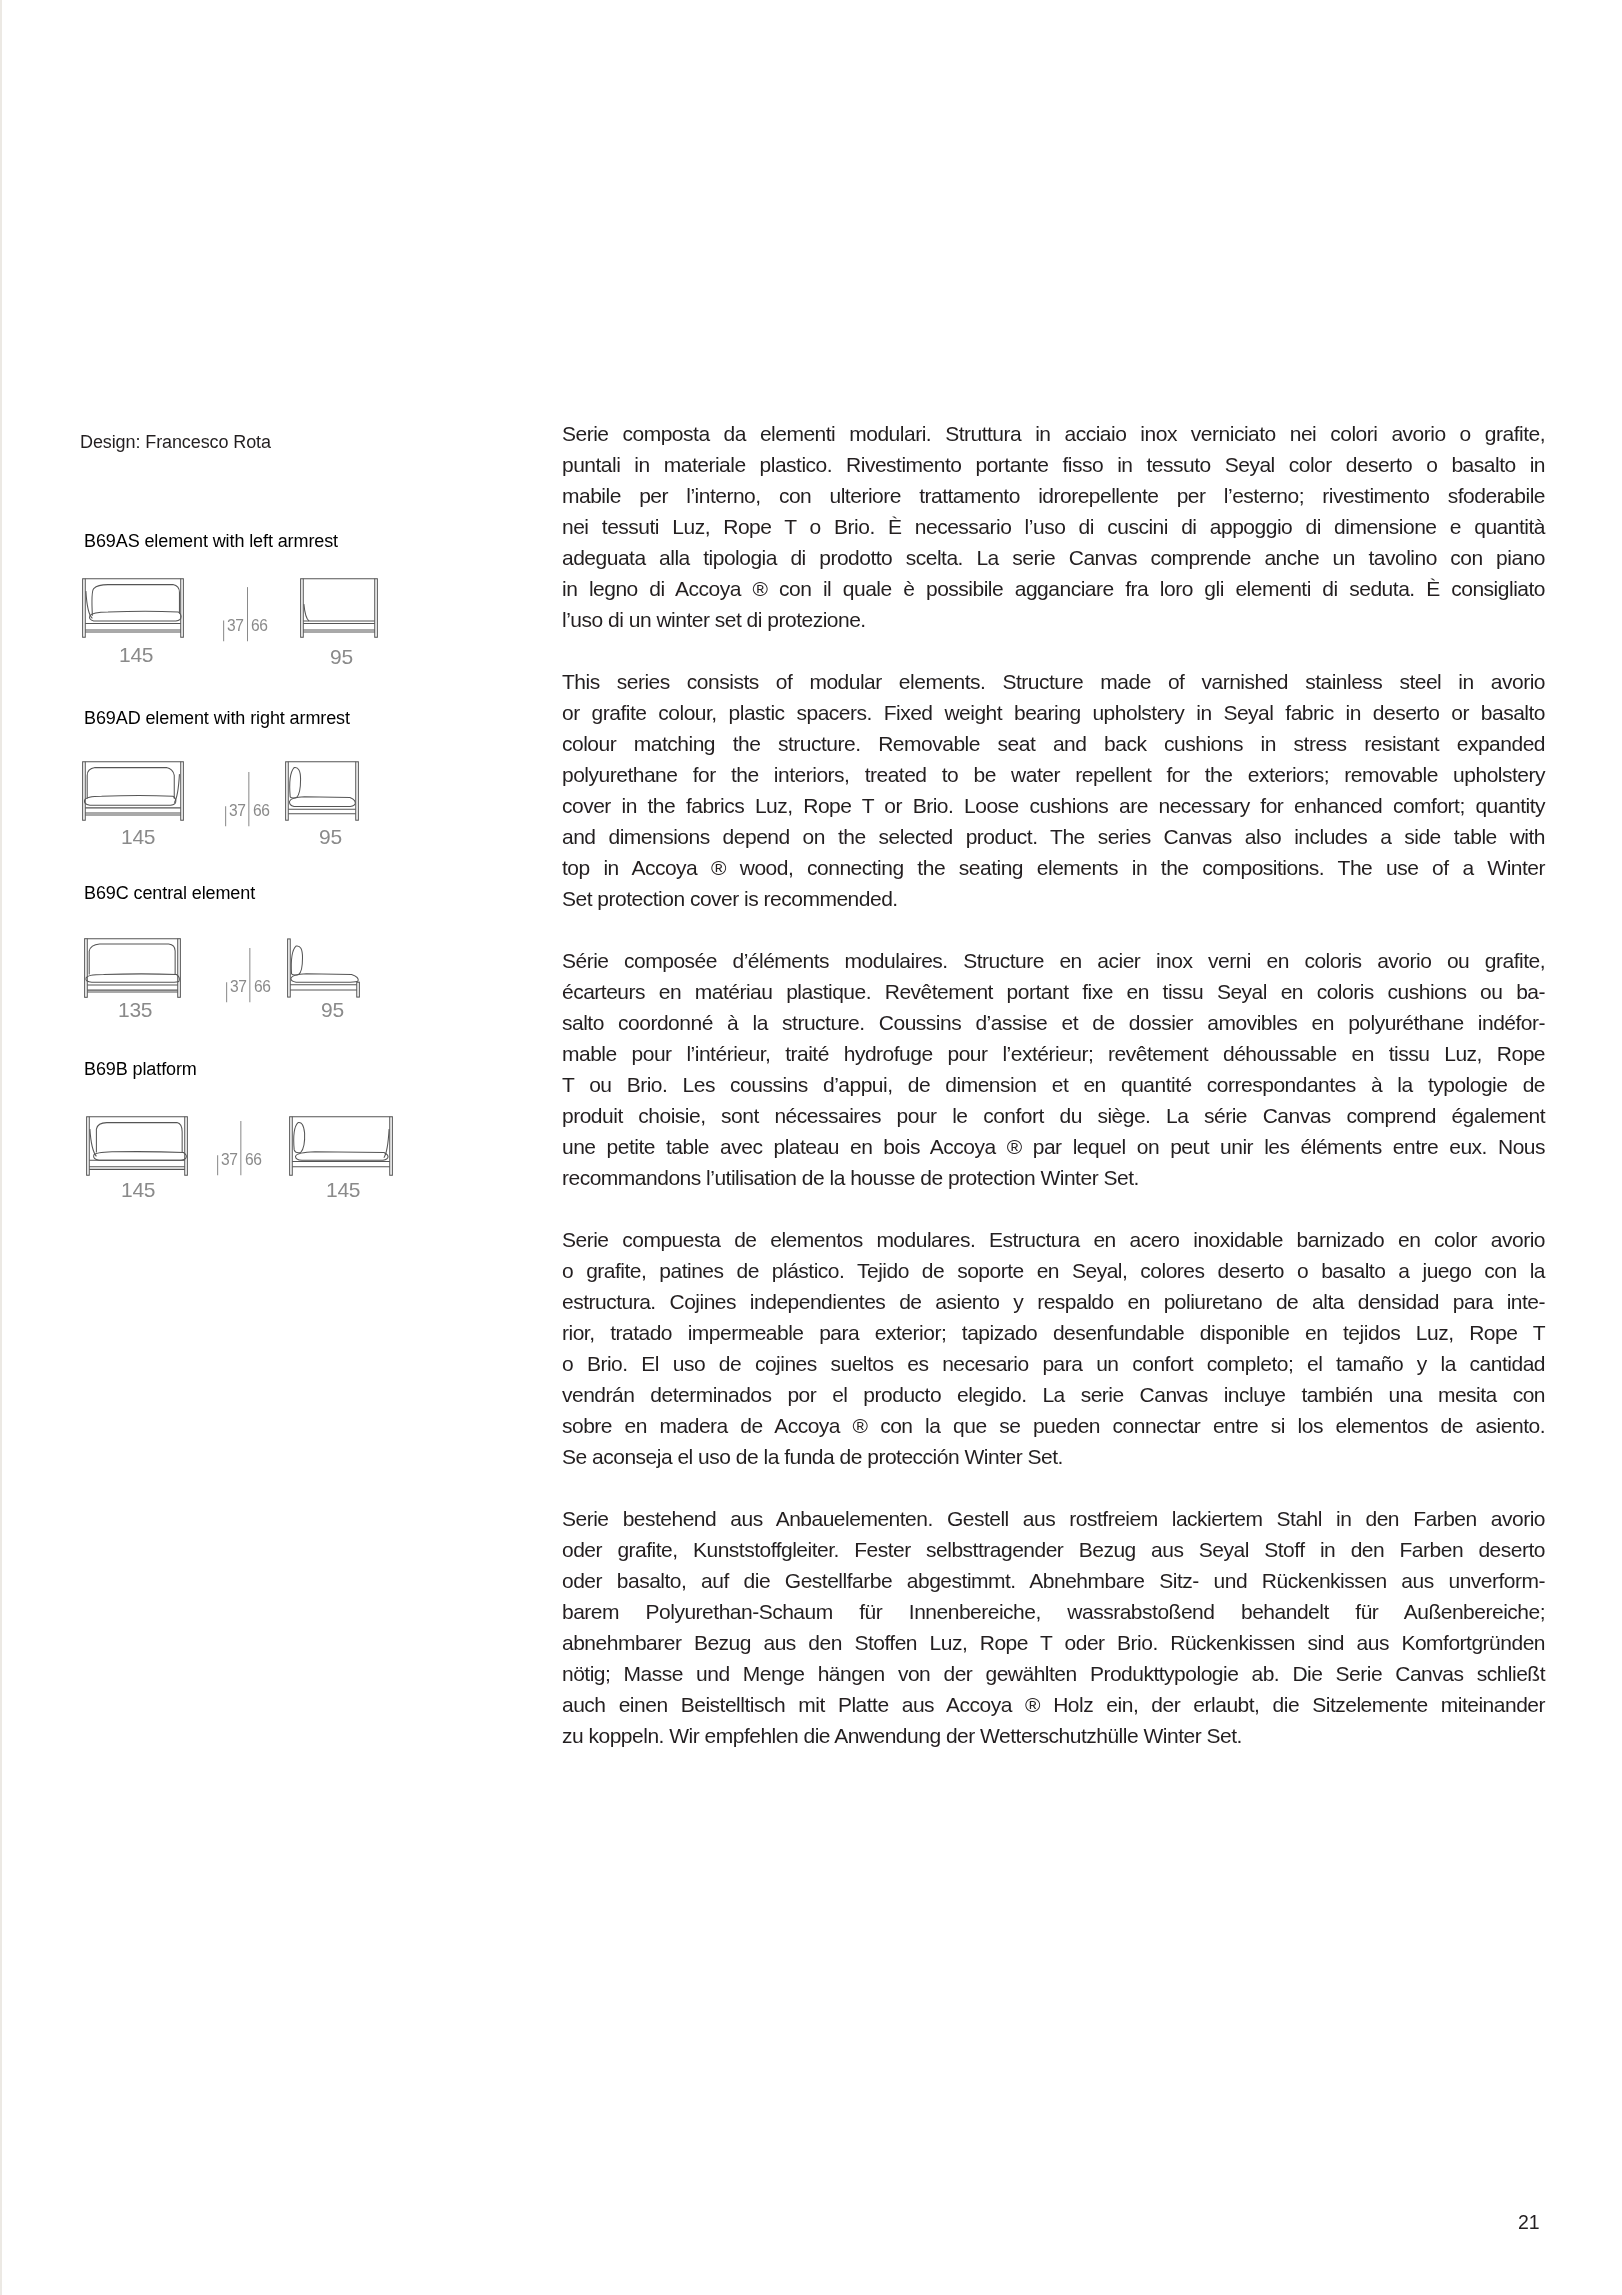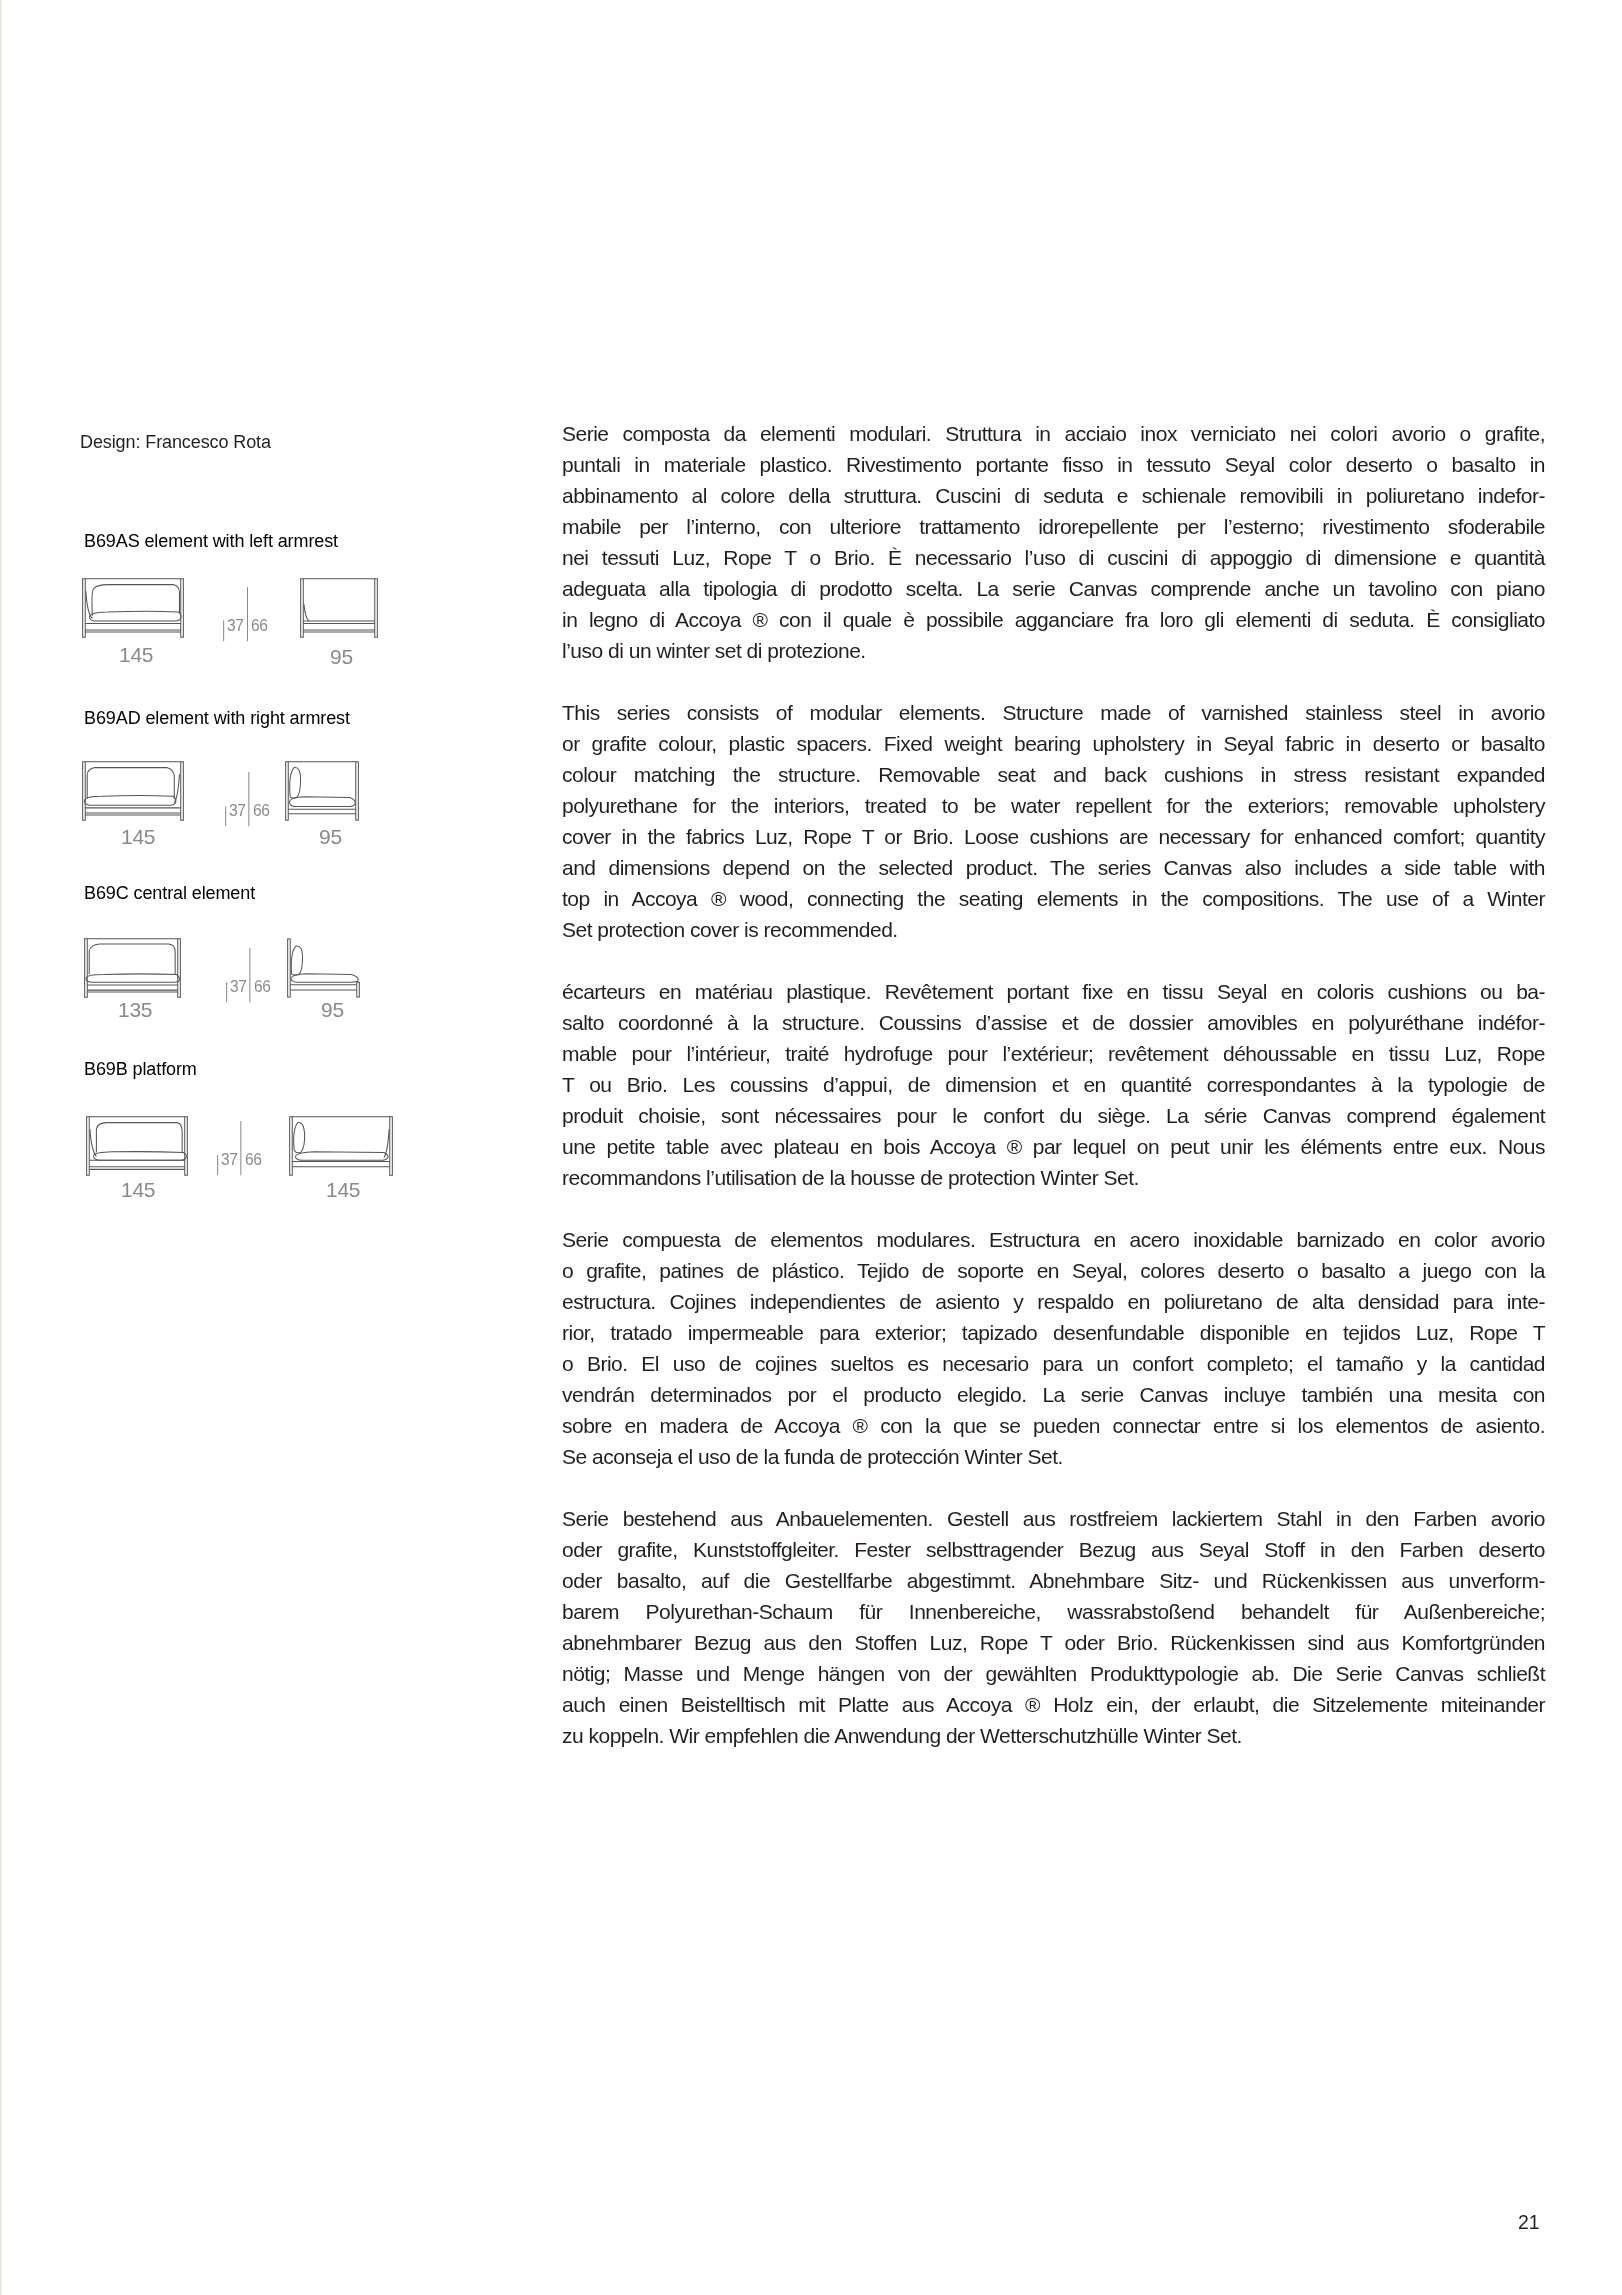--- a/index.html
+++ b/index.html
@@ -202,38 +202,38 @@
       </svg>
     </div>
     <div class="dim-label" style="left:326px; top:119px;">145</div>
   </div>
 </div>
 
 <div class="right-col">
   <div class="para">
     <span class="line">Serie composta da elementi modulari. Struttura in acciaio inox verniciato nei colori avorio o grafite,</span>
     <span class="line">puntali in materiale plastico. Rivestimento portante fisso in tessuto Seyal color deserto o basalto in</span>
-    <span class="line">abbinamento al colore della struttura. Cuscini di seduta e schienale removibili in poliuretano indefor-</span>
     <span class="line">mabile per l’interno, con ulteriore trattamento idrorepellente per l’esterno; rivestimento sfoderabile</span>
     <span class="line">nei tessuti Luz, Rope T o Brio. È necessario l’uso di cuscini di appoggio di dimensione e quantità</span>
     <span class="line">adeguata alla tipologia di prodotto scelta. La serie Canvas comprende anche un tavolino con piano</span>
     <span class="line">in legno di Accoya ® con il quale è possibile agganciare fra loro gli elementi di seduta. È consigliato</span>
     <span class="line last">l’uso di un winter set di protezione.</span>
   </div>
   <div class="para">
     <span class="line">This series consists of modular elements. Structure made of varnished stainless steel in avorio</span>
     <span class="line">or grafite colour, plastic spacers. Fixed weight bearing upholstery in Seyal fabric in deserto or basalto</span>
     <span class="line">colour matching the structure. Removable seat and back cushions in stress resistant expanded</span>
     <span class="line">polyurethane for the interiors, treated to be water repellent for the exteriors; removable upholstery</span>
     <span class="line">cover in the fabrics Luz, Rope T or Brio. Loose cushions are necessary for enhanced comfort; quantity</span>
     <span class="line">and dimensions depend on the selected product. The series Canvas also includes a side table with</span>
     <span class="line">top in Accoya ® wood, connecting the seating elements in the compositions. The use of a Winter</span>
     <span class="line last">Set protection cover is recommended.</span>
   </div>
   <div class="para">
+    <span class="line">Série composée d’éléments modulaires. Structure en acier inox verni en coloris avorio ou grafite,</span>
     <span class="line">écarteurs en matériau plastique. Revêtement portant fixe en tissu Seyal en coloris cushions ou ba-</span>
     <span class="line">salto coordonné à la structure. Coussins d’assise et de dossier amovibles en polyuréthane indéfor-</span>
     <span class="line">mable pour l’intérieur, traité hydrofuge pour l’extérieur; revêtement déhoussable en tissu Luz, Rope</span>
     <span class="line">T ou Brio. Les coussins d’appui, de dimension et en quantité correspondantes à la typologie de</span>
     <span class="line">produit choisie, sont nécessaires pour le confort du siège. La série Canvas comprend également</span>
     <span class="line">une petite table avec plateau en bois Accoya ® par lequel on peut unir les éléments entre eux. Nous</span>
     <span class="line last">recommandons l’utilisation de la housse de protection Winter Set.</span>
   </div>
   <div class="para">
     <span class="line">Serie compuesta de elementos modulares. Estructura en acero inoxidable barnizado en color avorio</span>

